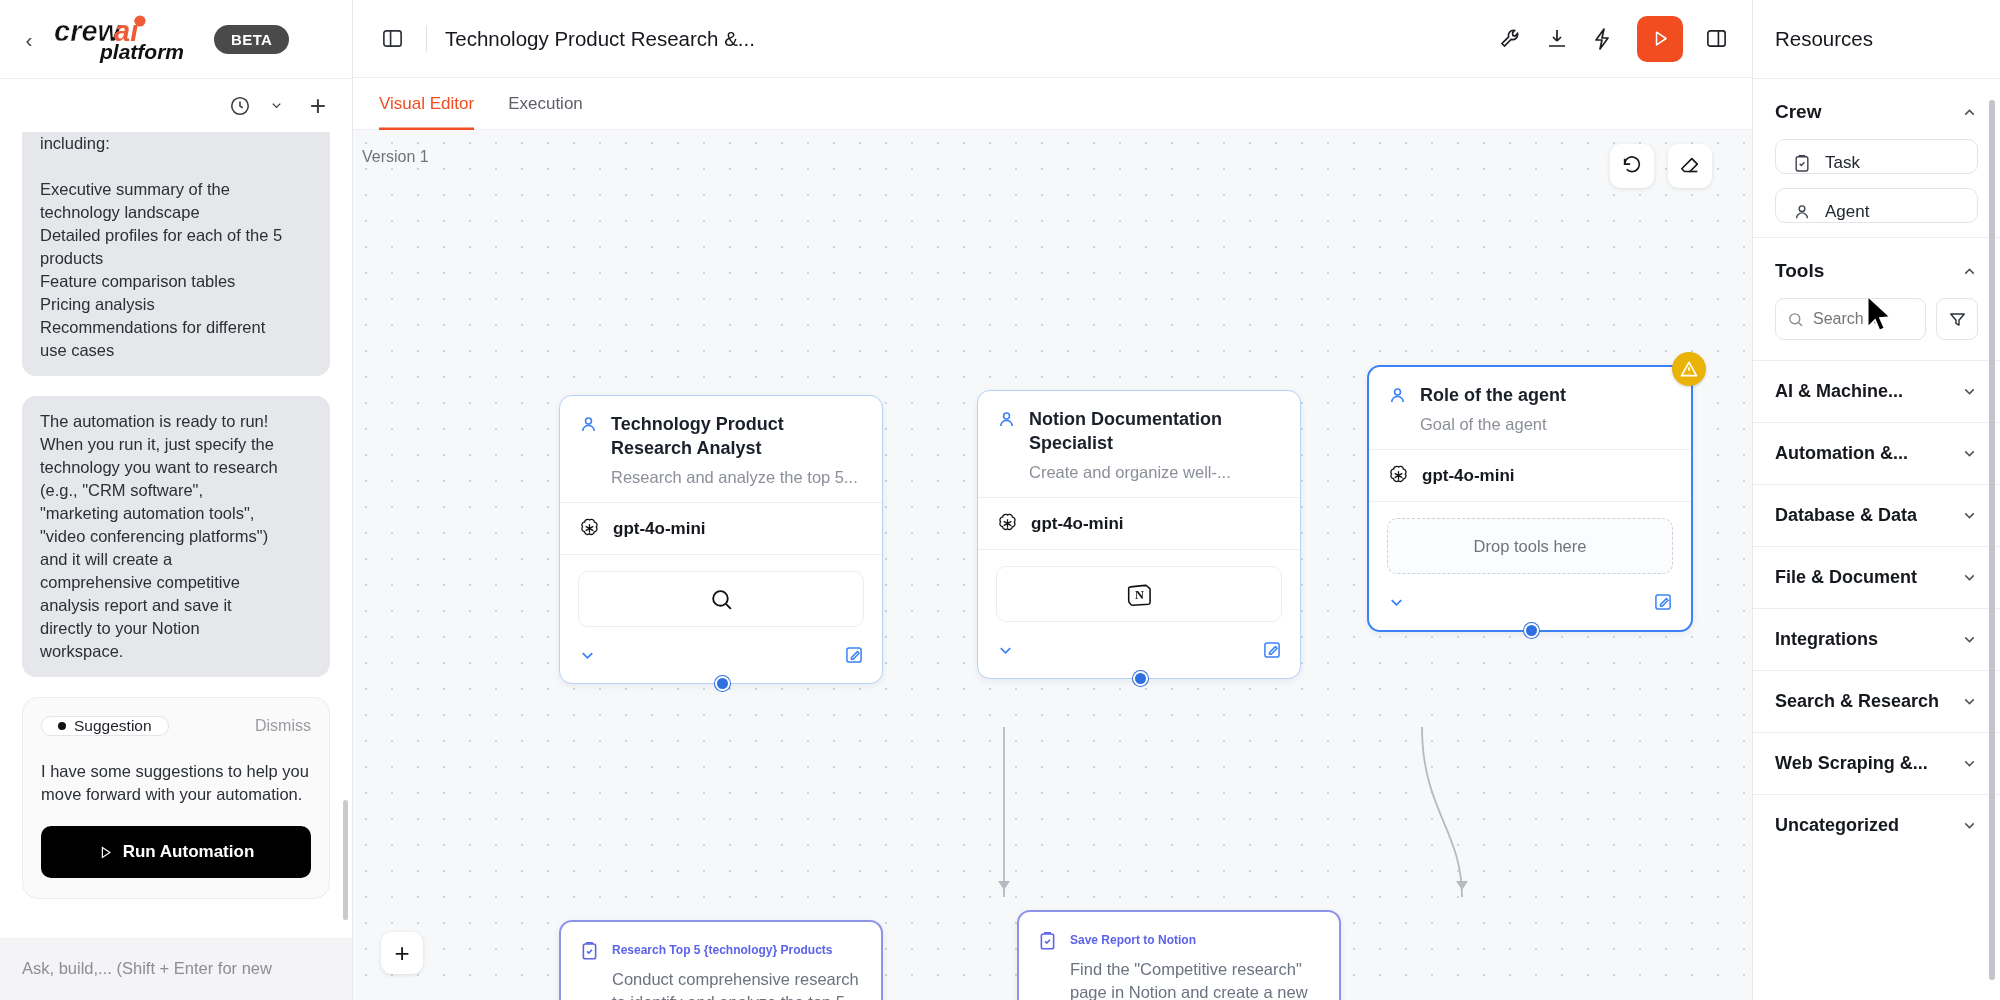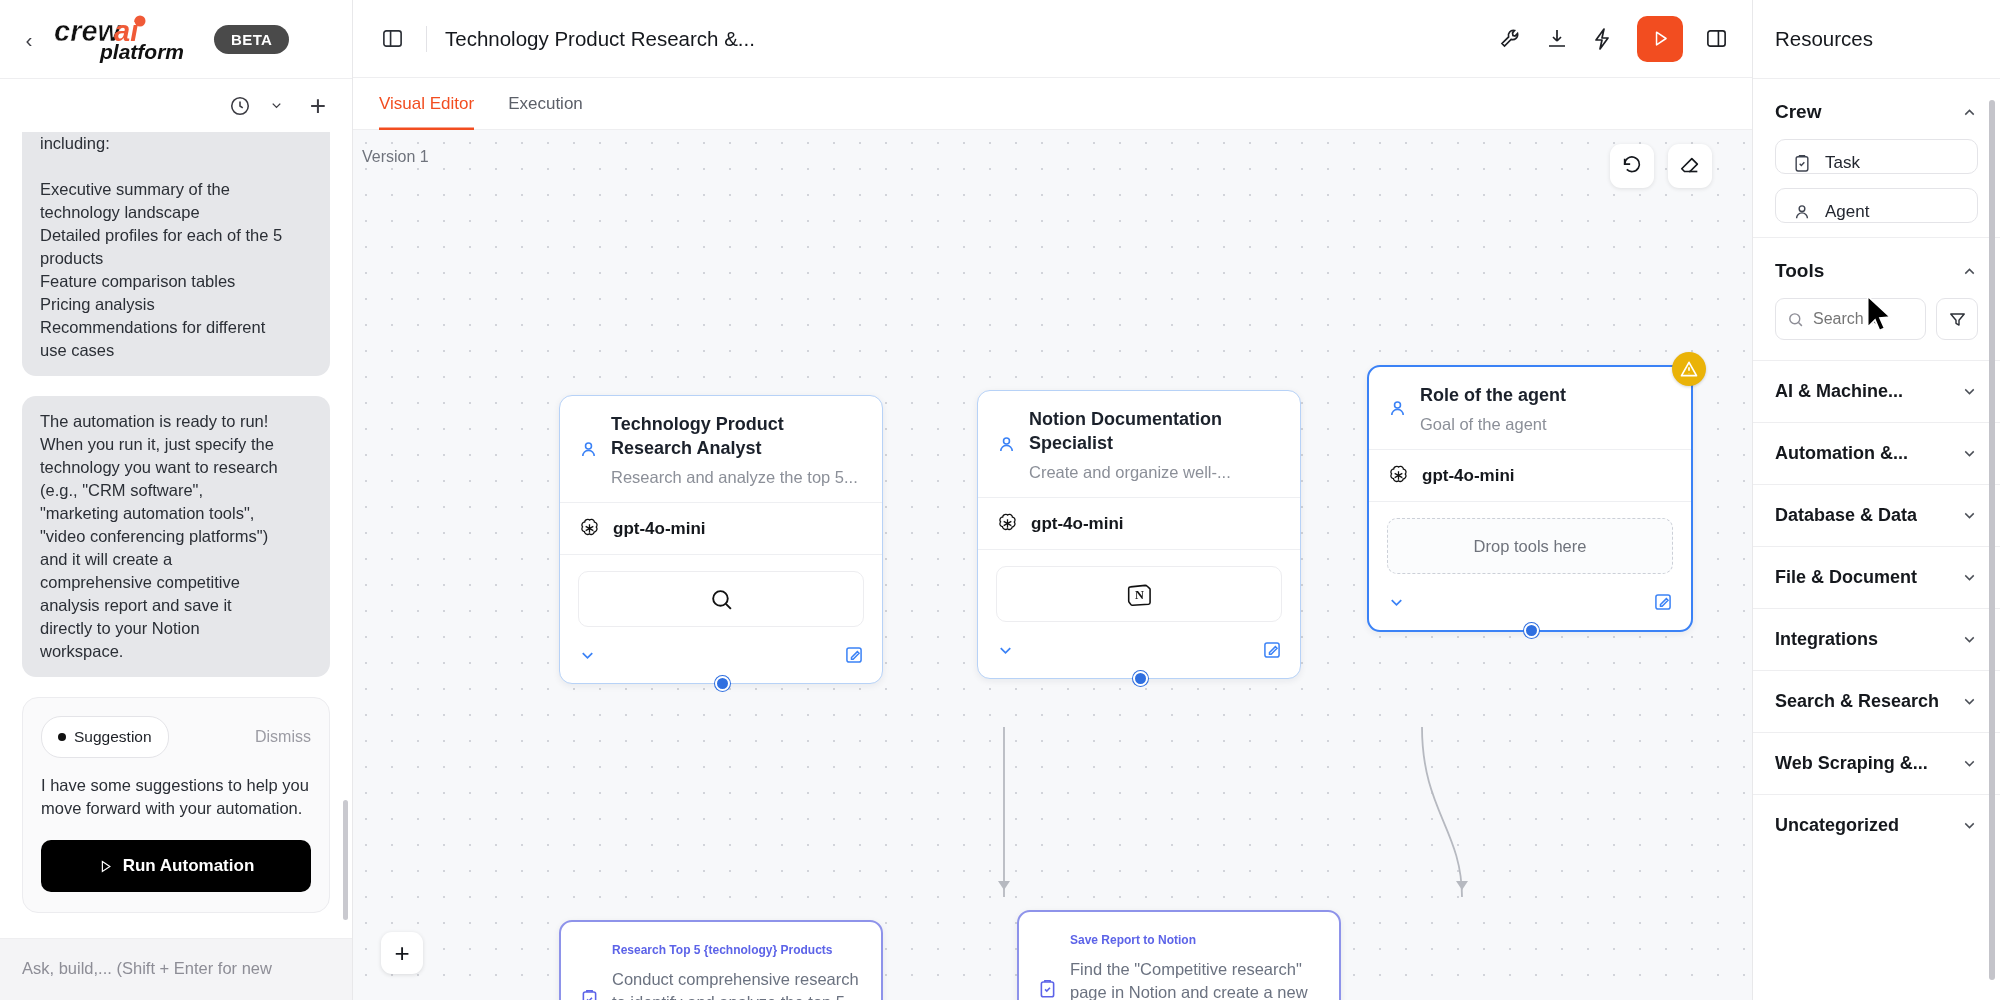--- a/index.html
+++ b/index.html
@@ -49,25 +49,25 @@
   }
   .bubble.first { margin-top: 0; padding-top: 0; border-radius: 0 0 14px 14px;}
   .sugg-card {
     background: #fafafb; border: 1px solid #ececef; border-radius: 16px;
     padding: 18px 18px 20px 18px; margin-bottom: 16px;
   }
   .sugg-head { display: flex; align-items: center; justify-content: space-between; }
   .sugg-pill {
     display:inline-flex; align-items:center; gap:8px;
     background:#fff; border:1px solid #e4e4e8; border-radius: 20px;
-    padding: 11px 16px; font-size: 15.5px; color:#1c1f25; font-weight: 500;
+    padding: 0 16px; font-size: 15.5px; color:#1c1f25; font-weight: 500;
   }
   .dot { width: 8px; height:8px; border-radius:50%; background:#111; display:block; }
   .dismiss { color:#9b9ba3; font-size: 16px; cursor:pointer; }
-  .sugg-text { font-size: 16.5px; line-height: 23px; color:#2b2f36; margin-top: 16px; }
+  .sugg-text { font-size: 16.5px; line-height: 23px; color:#2b2f36; margin-top: 24px; }
   .run-btn {
     margin-top: 20px; width: 100%; background:#000; color:#fff;
     border:none; border-radius: 10px; height: 52px; cursor:pointer;
     display:flex; align-items:center; justify-content:center; gap:10px;
     font-size: 17px; font-weight: 600; font-family:"Liberation Sans", sans-serif;
   }
   .sb-composer {
     border-top: 1px solid #eeeef0; background: #f4f4f6;
     padding: 18px 22px; min-height: 62px;
   }
@@ -121,21 +121,21 @@
     color:#15181d; font-size: 26px; line-height:1;
   }
 
   
   .node {
     position:absolute; background:#fff; border-radius: 13px;
     border: 1.6px solid #b7d2f7; box-shadow: 0 2px 7px rgba(20,30,60,.07);
   }
   .node.sel { border-color:#3b82f6; border-width: 2px; }
   .node-head { padding: 16px 18px 14px 18px; }
-  .node-head-row { display:flex; gap: 12px; align-items:center; }
+  .node-head-row { display:flex; gap: 12px; align-items:flex-start; }
   .agent-ic { color:#3b82f6; flex:0 0 auto; margin-top:2px; }
   .node-title { font-size: 18px; font-weight:700; color:#1b212b; line-height:24px; }
   .node-sub { font-size: 16.5px; color:#8b8f98; margin-top:7px; line-height:21px;
               white-space:nowrap; overflow:hidden; text-overflow:ellipsis; }
   .node-model {
     border-top:1px solid #eeeff2; padding: 14px 18px;
     display:flex; align-items:center; gap: 12px;
     font-size: 17px; font-weight:700; color:#15181d;
   }
   .node-tools { border-top:1px solid #eeeff2; padding: 16px 18px 8px 18px; }

